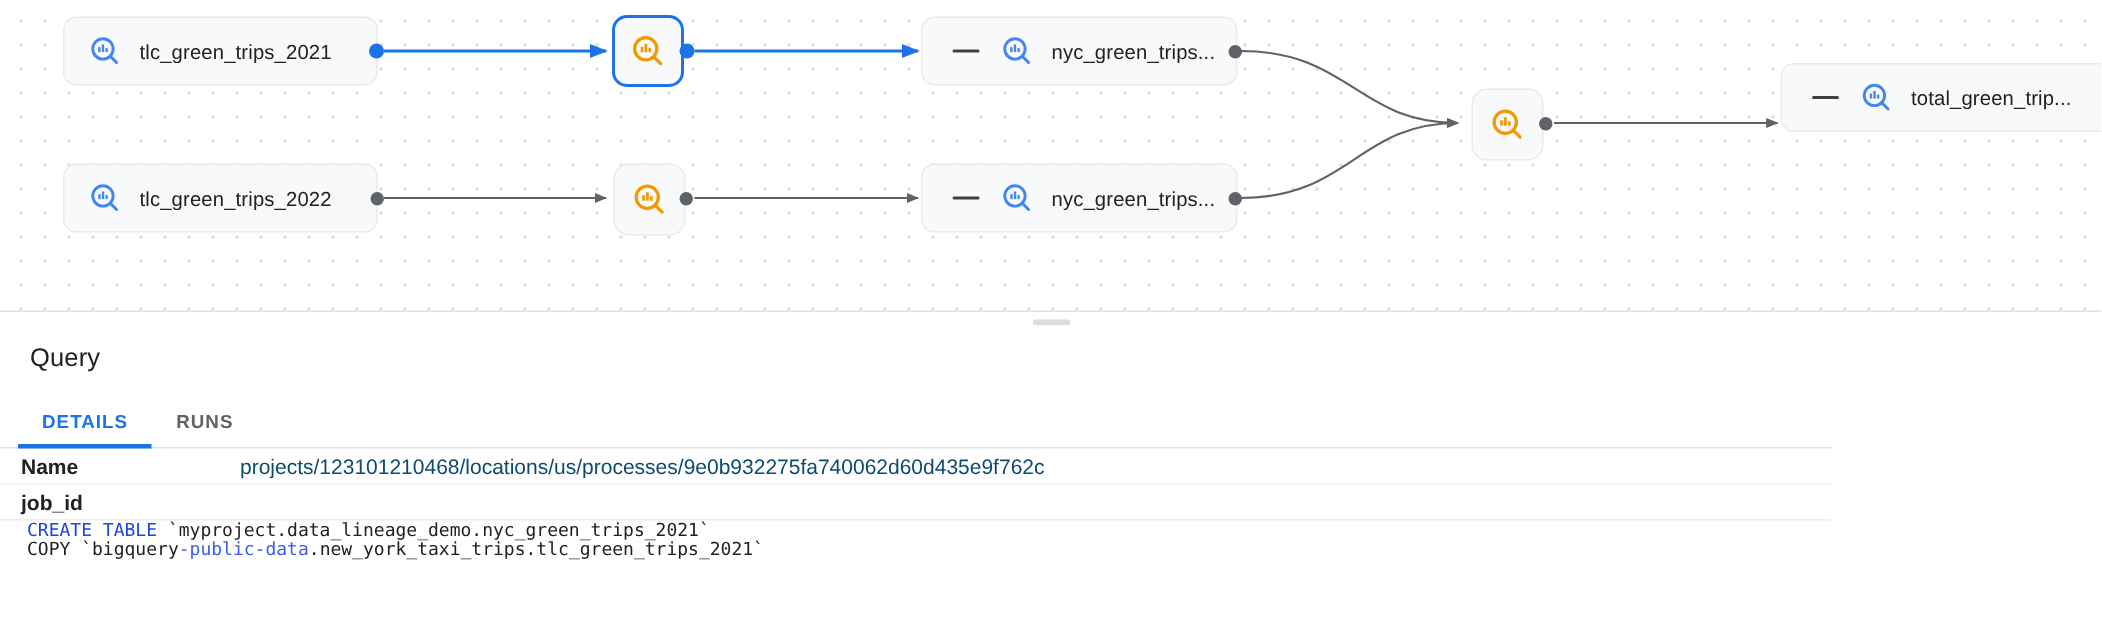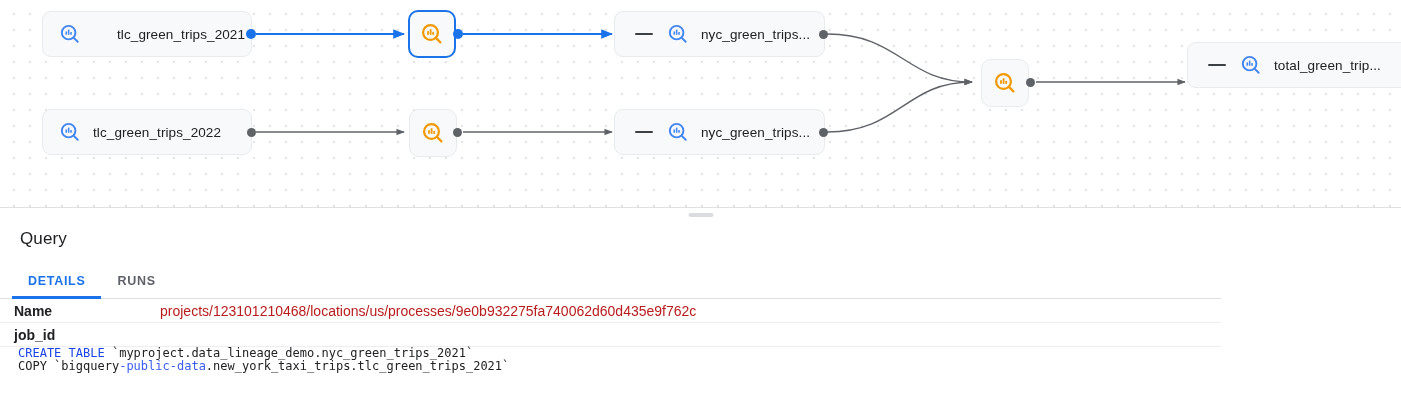--- a/index.html
+++ b/index.html
@@ -138,21 +138,21 @@
     padding-left: 14px;
     font-size: 14px;
   }
   .kv-row .k {
     width: 146px;
     font-weight: bold;
     color: #202124;
     flex: 0 0 auto;
   }
   .kv-row .v {
-    color: #b91c1c;
+    color: #0c4a6e;
     white-space: nowrap;
     overflow: hidden;
   }
 
   #sql-block {
     padding-left: 18px;
     font-family: "DejaVu Sans Mono", "Liberation Mono", monospace;
     font-size: 12px;
     line-height: 13px;
     color: #202124;
@@ -186,21 +186,21 @@
 
       <line x1="463" y1="132" x2="612" y2="132" stroke="#5f6368" stroke-width="1.4" marker-end="url(#arrow-gray)"></line>
 
       <path d="M 827 34 C 900 34, 905 82, 972 82" fill="none" stroke="#5f6368" stroke-width="1.4" marker-end="url(#arrow-gray)"></path>
 
       <path d="M 827 132 C 900 132, 905 82, 972 82" fill="none" stroke="#5f6368" stroke-width="1.4" marker-end="url(#arrow-gray)"></path>
 
       <line x1="1036" y1="82" x2="1185" y2="82" stroke="#5f6368" stroke-width="1.4" marker-end="url(#arrow-gray)"></line>
     </svg>
 
-    <div class="node table-node" style="left:42px; top:11px; width:210px;gap:24px;">
+    <div class="node table-node" style="left:42px; top:11px; width:210px;">
       <span class="ico">
         <svg width="22" height="22" viewBox="0 0 24 24" xmlns="http://www.w3.org/2000/svg">
           <circle cx="10.5" cy="10.5" r="7.4" fill="none" stroke="#4285f4" stroke-width="2.1"></circle>
           <rect x="7.1" y="9.2" width="1.7" height="3.6" fill="#4285f4"></rect>
           <rect x="9.7" y="7.2" width="1.7" height="5.6" fill="#4285f4"></rect>
           <rect x="12.3" y="9.9" width="1.7" height="2.9" fill="#4285f4"></rect>
           <line x1="15.9" y1="15.9" x2="20.4" y2="20.4" stroke="#4285f4" stroke-width="2.1" stroke-linecap="round"></line>
         </svg>
       </span>
       <span class="label">tlc_green_trips_2021</span>

